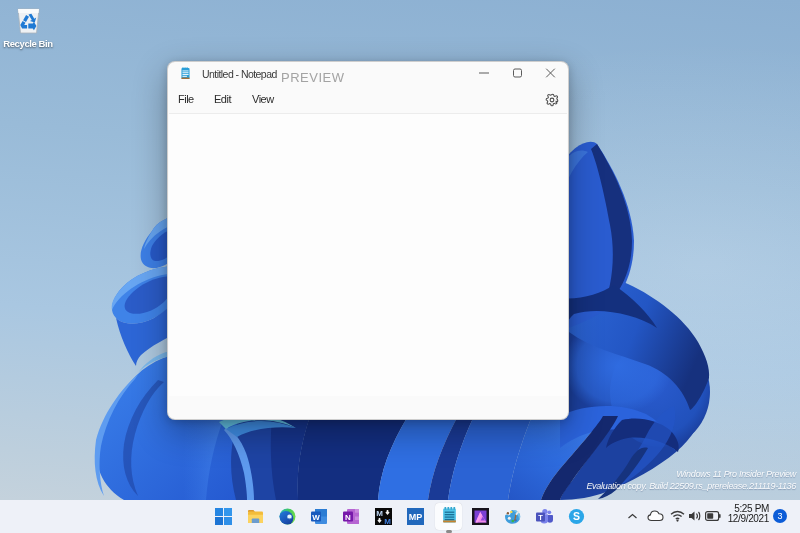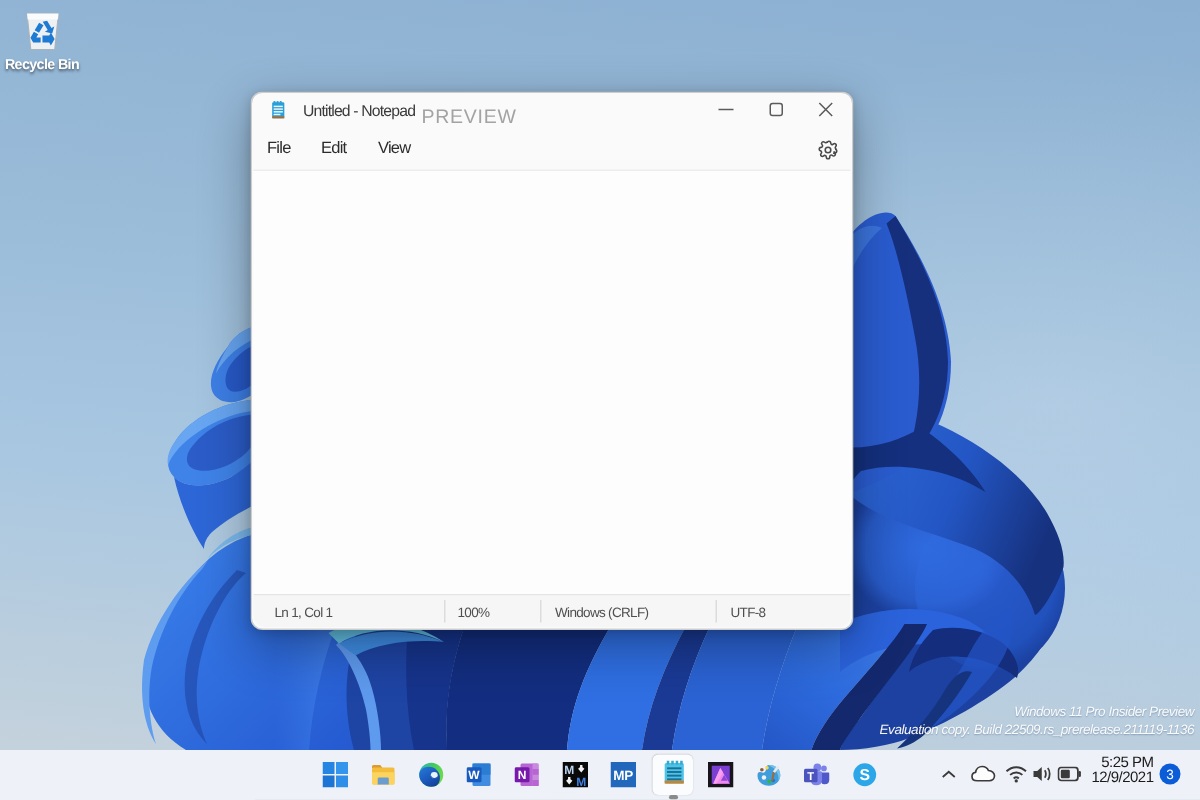--- a/index.html
+++ b/index.html
@@ -169,29 +169,20 @@
   <div id="menubar">
     <span style="left:10px;">File</span>
     <span style="left:46px;">Edit</span>
     <span style="left:84px;">View</span>
     <svg style="position:absolute; right:9px; top:4px;" width="14" height="14" viewBox="0 0 24 24" fill="none" stroke="#4a4a4a" stroke-width="1.8">
       <circle cx="12" cy="12" r="3.2"></circle>
       <path d="M19.4 13.5a1.7 1.7 0 0 0 .34 1.87l.06.06a2 2 0 1 1-2.83 2.83l-.06-.06a1.7 1.7 0 0 0-1.87-.34 1.7 1.7 0 0 0-1 1.55V20a2 2 0 1 1-4 0v-.09a1.7 1.7 0 0 0-1.11-1.55 1.7 1.7 0 0 0-1.87.34l-.06.06a2 2 0 1 1-2.83-2.83l.06-.06a1.7 1.7 0 0 0 .34-1.87 1.7 1.7 0 0 0-1.55-1H4a2 2 0 1 1 0-4h.09a1.7 1.7 0 0 0 1.55-1.11 1.7 1.7 0 0 0-.34-1.87l-.06-.06a2 2 0 1 1 2.83-2.83l.06.06a1.7 1.7 0 0 0 1.87.34h.09a1.7 1.7 0 0 0 1-1.55V4a2 2 0 1 1 4 0v.09a1.7 1.7 0 0 0 1 1.55 1.7 1.7 0 0 0 1.87-.34l.06-.06a2 2 0 1 1 2.83 2.83l-.06.06a1.7 1.7 0 0 0-.34 1.87v.09a1.7 1.7 0 0 0 1.55 1H20a2 2 0 1 1 0 4h-.09a1.7 1.7 0 0 0-1.51 1.36z"></path>
     </svg>
   </div>
   <div id="textarea"></div>
-  <div id="statusbar">
-    <span style="left:14px;">Ln 1, Col 1</span>
-    <div class="sep" style="left:127px;"></div>
-    <span style="left:136px;">100%</span>
-    <div class="sep" style="left:191px;"></div>
-    <span style="left:201px;">Windows (CRLF)</span>
-    <div class="sep" style="left:308px;"></div>
-    <span style="left:318px;">UTF-8</span>
-  </div>
 </div>
 
 <div id="wm">
   Windows 11 Pro Insider Preview<br>
   Evaluation copy. Build 22509.rs_prerelease.211119-1136
 </div>
 
 <div id="taskbar">
 
   <svg class="tbi" style="left:215px;" viewBox="0 0 17 17">

